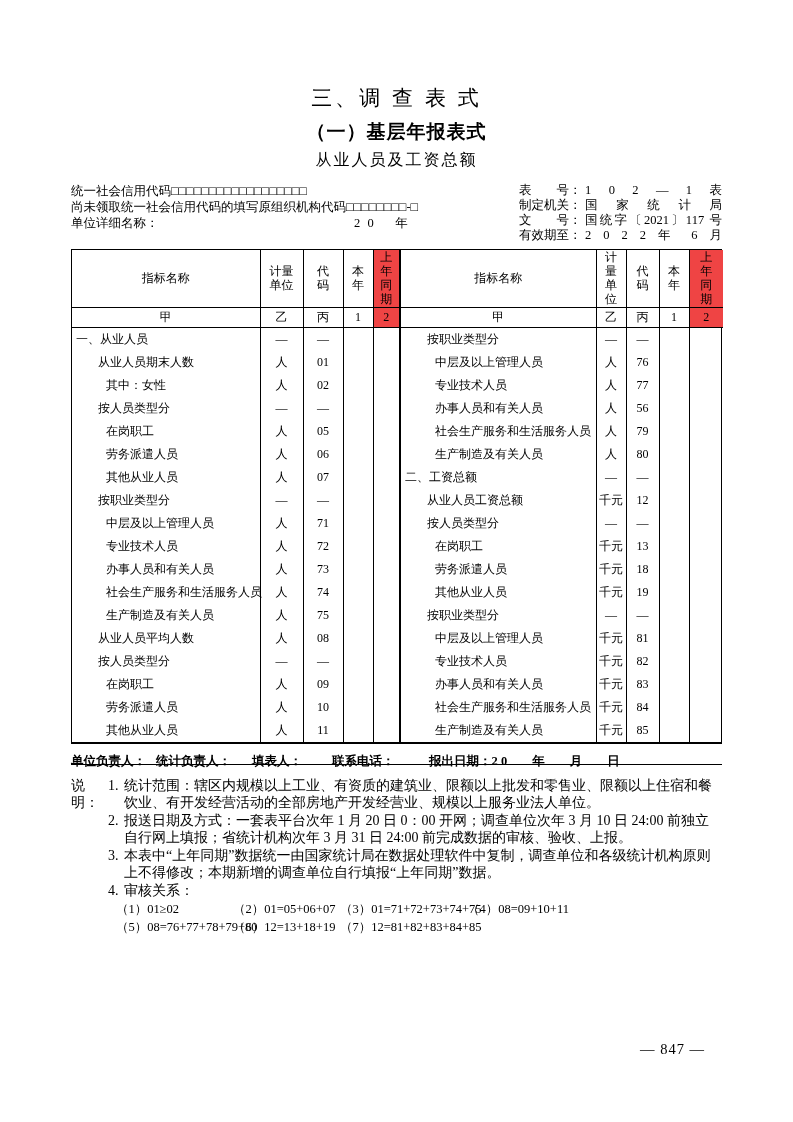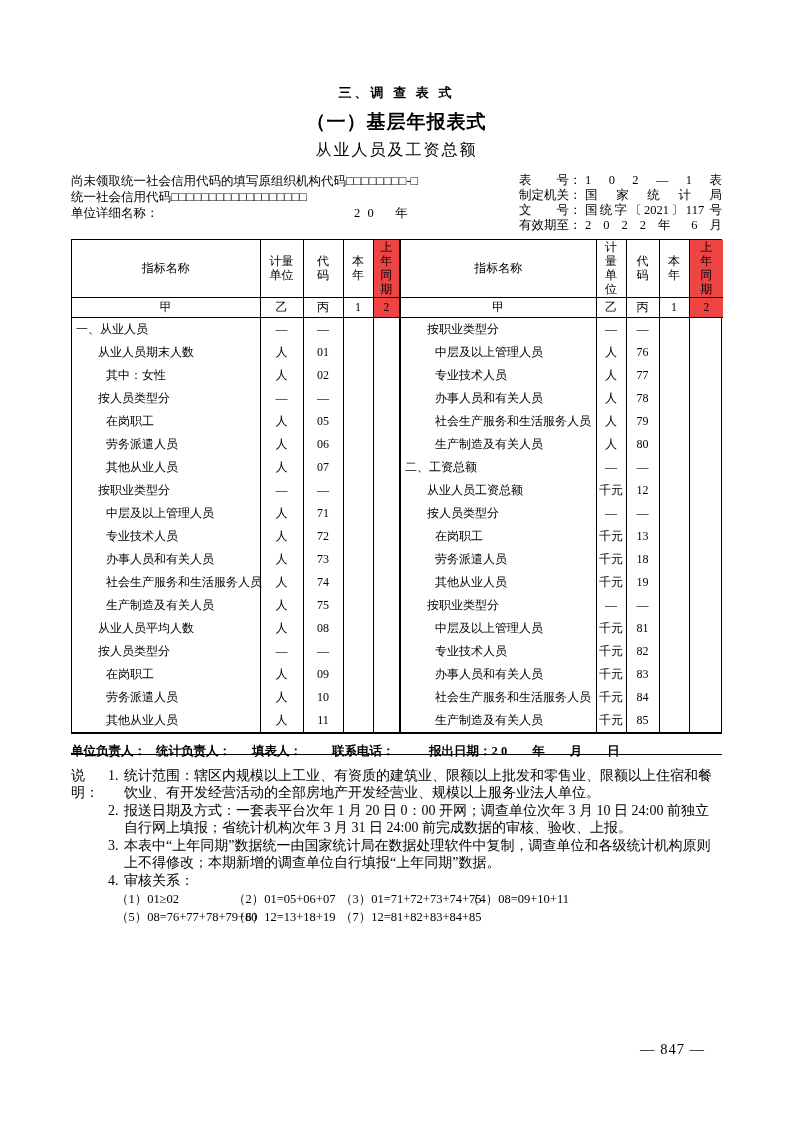--- a/index.html
+++ b/index.html
@@ -6,21 +6,21 @@
   html,body { background:#e8e8e8; }
   .page {
     width:793px; height:1122px; background:#ffffff; position:relative;
     font-family:"Liberation Serif","DejaVu Serif",serif; color:#000;
     margin:0 auto; overflow:hidden;
   }
   .content { position:absolute; left:71px; top:0; width:651px; }
 
   
   .titles { text-align:center; padding-top:84px; }
-  .t1 { font-family:"Liberation Sans","DejaVu Sans",sans-serif; font-weight:bold; font-size:13px; letter-spacing:3px; }
+  .t1 { font-family:"Liberation Sans","DejaVu Sans",sans-serif; font-weight:normal; font-size:21px; letter-spacing:3px; }
   .t2 { font-family:"Liberation Sans","DejaVu Sans",sans-serif; font-weight:bold; font-size:19px; margin-top:7px; letter-spacing:1px; }
   .t3 { font-size:16px; margin-top:5px; letter-spacing:2px; }
 
   
   .meta { display:flex; margin-top:12px; font-size:12.5px; }
   .meta-left { width:448px; line-height:16px; position:relative; }
   .meta-left .line { white-space:nowrap; }
   .meta-left .line3 { position:relative; }
   .year-text { position:absolute; left:283px; top:0; letter-spacing:2px; }
   .meta-right { flex:1; line-height:15px; }
@@ -75,22 +75,22 @@
   <div class="content">
 
     <div class="titles">
       <div class="t1">三、调 查 表 式</div>
       <div class="t2">（一）基层年报表式</div>
       <div class="t3">从业人员及工资总额</div>
     </div>
 
     <div class="meta">
       <div class="meta-left">
+        <div class="line">统一社会信用代码□□□□□□□□□□□□□□□□□□</div>
         <div class="line">尚未领取统一社会信用代码的填写原组织机构代码□□□□□□□□-□</div>
-        <div class="line">统一社会信用代码□□□□□□□□□□□□□□□□□□</div>
         <div class="line line3">
           <span>单位详细名称：</span>
           <span class="year-text">2 0　 年</span>
         </div>
       </div>
       <div class="meta-right">
         <div class="mrow">
           <span class="lab">表　　号：</span>
           <span class="val">1 0 2 — 1 表</span>
         </div>
@@ -306,21 +306,21 @@
             <tr>
               <td class="c-name ind2">专业技术人员</td>
               <td class="c-unit">人</td>
               <td class="c-code">77</td>
               <td class="c-yr"></td>
               <td class="c-ly"></td>
             </tr>
             <tr>
               <td class="c-name ind2">办事人员和有关人员</td>
               <td class="c-unit">人</td>
-              <td class="c-code">78</td>
+              <td class="c-code">56</td>
               <td class="c-yr"></td>
               <td class="c-ly"></td>
             </tr>
             <tr>
               <td class="c-name ind2">社会生产服务和生活服务人员</td>
               <td class="c-unit">人</td>
               <td class="c-code">79</td>
               <td class="c-yr"></td>
               <td class="c-ly"></td>
             </tr>

